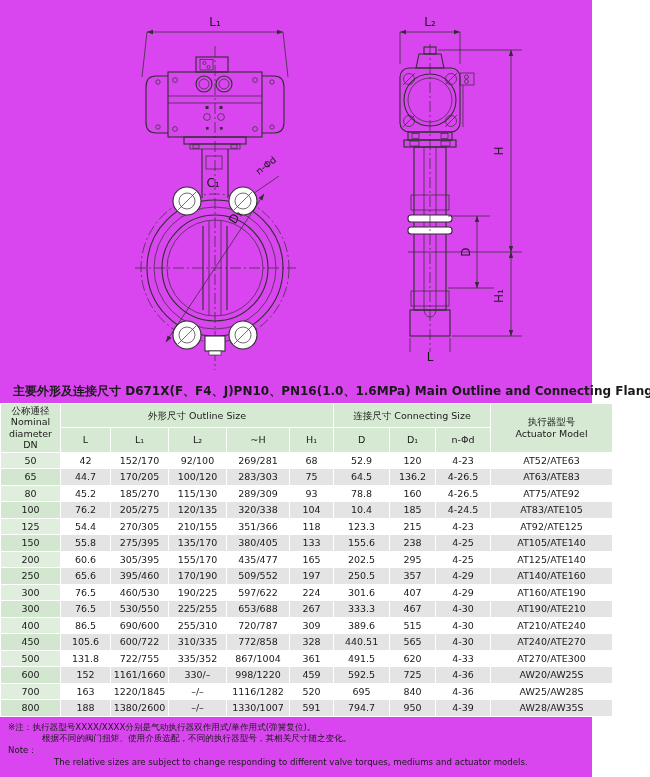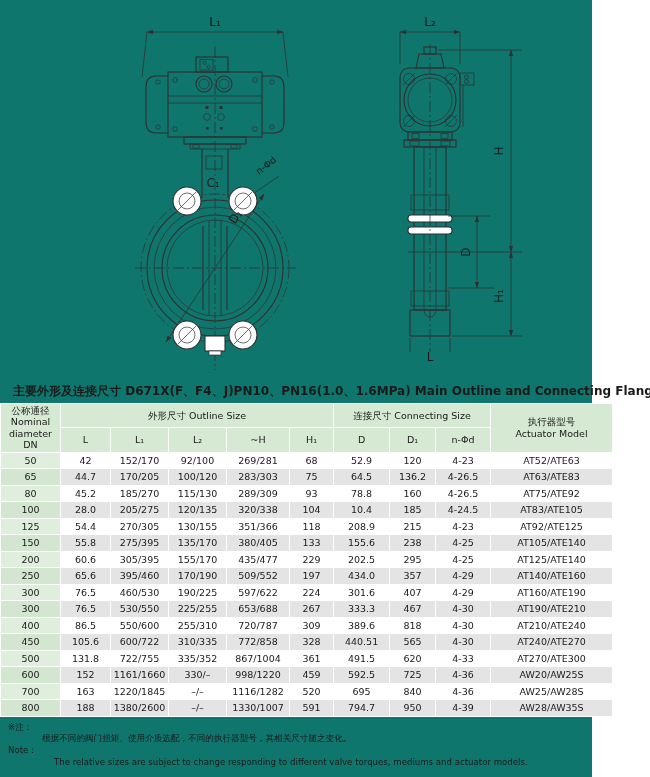--- a/index.html
+++ b/index.html
@@ -1,21 +1,21 @@
 <!DOCTYPE html>
 <html><head>
 <meta charset="utf-8">
 <style>
   * { margin:0; padding:0; box-sizing:border-box; }
   html,body { background:#ffffff; }
   body {
     width:650px; height:777px; overflow:hidden;
     font-family:"DejaVu Sans", sans-serif; color:#1a1a1a;
   }
-  .page { width:592px; height:777px; position:relative; background:#0f766e; }
+  .page { width:592px; height:777px; position:relative; background:#d946ef; }
 
   
   .drawing-area svg { display:block; }
   .ln   { fill:none; stroke:#2f2f2f; stroke-width:1.1; }
   .thin { fill:none; stroke:#2f2f2f; stroke-width:0.7; }
   .wf   { fill:#ffffff; }
   .blk  { fill:#2f2f2f; stroke:none; }
   .dim  { fill:none; stroke:#2f2f2f; stroke-width:0.75; }
   .cl   { fill:none; stroke:#2f2f2f; stroke-width:0.7; stroke-dasharray:11 3 2 3; }
   .dimtext   { font-size:12px; fill:#1a1a1a; font-family:"DejaVu Sans",sans-serif; }
@@ -296,38 +296,38 @@
           <td>115/130</td>
           <td>289/309</td>
           <td>93</td>
           <td>78.8</td>
           <td>160</td>
           <td>4-26.5</td>
           <td>AT75/ATE92</td>
         </tr>
         <tr class="even">
           <td class="dn">100</td>
-          <td>28.0</td>
+          <td>76.2</td>
           <td>205/275</td>
           <td>120/135</td>
           <td>320/338</td>
           <td>104</td>
           <td>10.4</td>
           <td>185</td>
           <td>4-24.5</td>
           <td>AT83/ATE105</td>
         </tr>
         <tr class="odd">
           <td class="dn">125</td>
           <td>54.4</td>
           <td>270/305</td>
-          <td>130/155</td>
+          <td>210/155</td>
           <td>351/366</td>
           <td>118</td>
-          <td>208.9</td>
+          <td>123.3</td>
           <td>215</td>
           <td>4-23</td>
           <td>AT92/ATE125</td>
         </tr>
         <tr class="even">
           <td class="dn">150</td>
           <td>55.8</td>
           <td>275/395</td>
           <td>135/170</td>
           <td>380/405</td>
@@ -336,34 +336,34 @@
           <td>238</td>
           <td>4-25</td>
           <td>AT105/ATE140</td>
         </tr>
         <tr class="odd">
           <td class="dn">200</td>
           <td>60.6</td>
           <td>305/395</td>
           <td>155/170</td>
           <td>435/477</td>
-          <td>229</td>
+          <td>165</td>
           <td>202.5</td>
           <td>295</td>
           <td>4-25</td>
           <td>AT125/ATE140</td>
         </tr>
         <tr class="even">
           <td class="dn">250</td>
           <td>65.6</td>
           <td>395/460</td>
           <td>170/190</td>
           <td>509/552</td>
           <td>197</td>
-          <td>434.0</td>
+          <td>250.5</td>
           <td>357</td>
           <td>4-29</td>
           <td>AT140/ATE160</td>
         </tr>
         <tr class="odd">
           <td class="dn">300</td>
           <td>76.5</td>
           <td>460/530</td>
           <td>190/225</td>
           <td>597/622</td>
@@ -381,26 +381,26 @@
           <td>653/688</td>
           <td>267</td>
           <td>333.3</td>
           <td>467</td>
           <td>4-30</td>
           <td>AT190/ATE210</td>
         </tr>
         <tr class="odd">
           <td class="dn">400</td>
           <td>86.5</td>
-          <td>550/600</td>
+          <td>690/600</td>
           <td>255/310</td>
           <td>720/787</td>
           <td>309</td>
           <td>389.6</td>
-          <td>818</td>
+          <td>515</td>
           <td>4-30</td>
           <td>AT210/ATE240</td>
         </tr>
         <tr class="even">
           <td class="dn">450</td>
           <td>105.6</td>
           <td>600/722</td>
           <td>310/335</td>
           <td>772/858</td>
           <td>328</td>
@@ -456,20 +456,21 @@
           <td>950</td>
           <td>4-39</td>
           <td>AW28/AW35S</td>
         </tr>
       </tbody>
   </table>
 
   <div class="notes">
     <div class="row">
       <span class="lbl">※注：</span>
+      <span>执行器型号XXXX/XXXX分别是气动执行器双作用式/单作用式(弹簧复位)。</span>
     </div>
     <div class="row ind-zh">根据不同的阀门扭矩、使用介质选配，不同的执行器型号，其相关尺寸随之变化。</div>
     <div class="row">
       <span class="lbl">Note：</span>
     </div>
     <div class="row ind-en">The relative sizes are subject to change responding to different valve torques, mediums and actuator models.</div>
   </div>
 
 </div>
 

